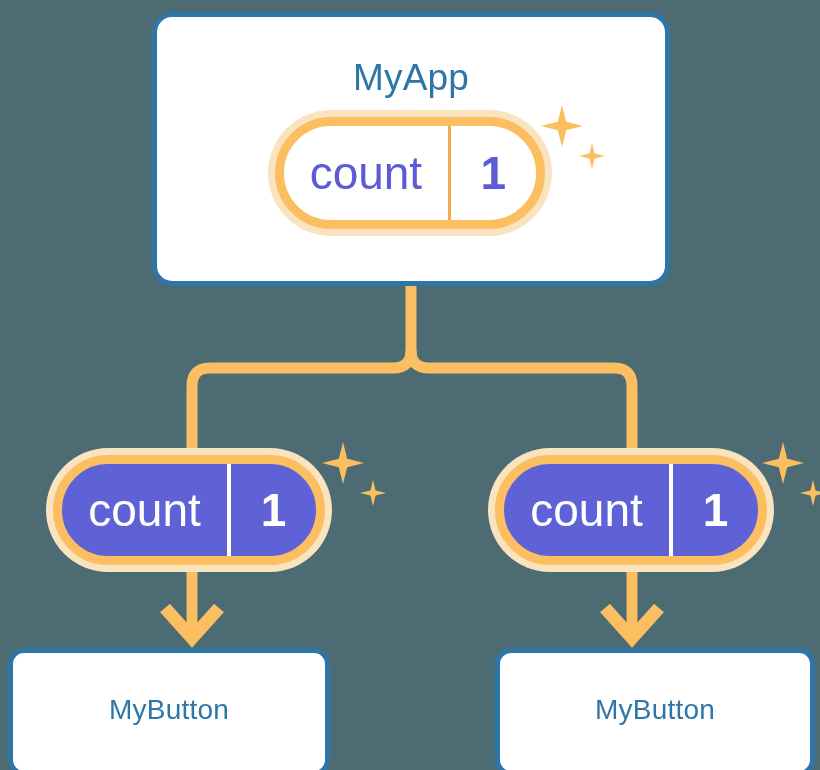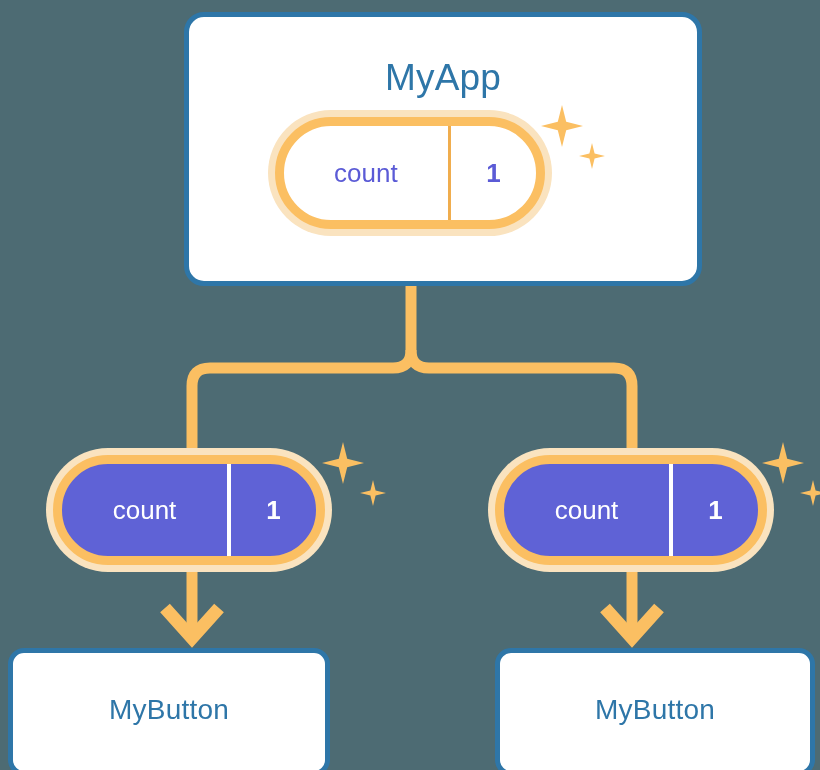--- a/index.html
+++ b/index.html
@@ -46,21 +46,20 @@
     text-align: center;
     white-space: nowrap;
   }
 
   #app-card {
     left: 152px;
     top: 12px;
     width: 518px;
     height: 274px;
     border-radius: 20px;
-    margin-left: 32px;
   }
   #app-card .card-title {
     position: absolute;
     top: 40px;
     left: 0;
     right: 0;
   }
 
   .button-card {
     height: 128px;
@@ -101,21 +100,21 @@
     border-radius: 999px;
     display: flex;
     align-items: stretch;
     overflow: hidden;
   }
   .pill-key,
   .pill-value {
     display: flex;
     align-items: center;
     justify-content: center;
-    font-size: 26px;
+    font-size: 46px;
     font-weight: 400;
     box-sizing: border-box;
   }
   .pill-key {
     flex: 0 0 65%;
   }
   .pill-value {
     flex: 1 1 auto;
     font-weight: 700;
   }

